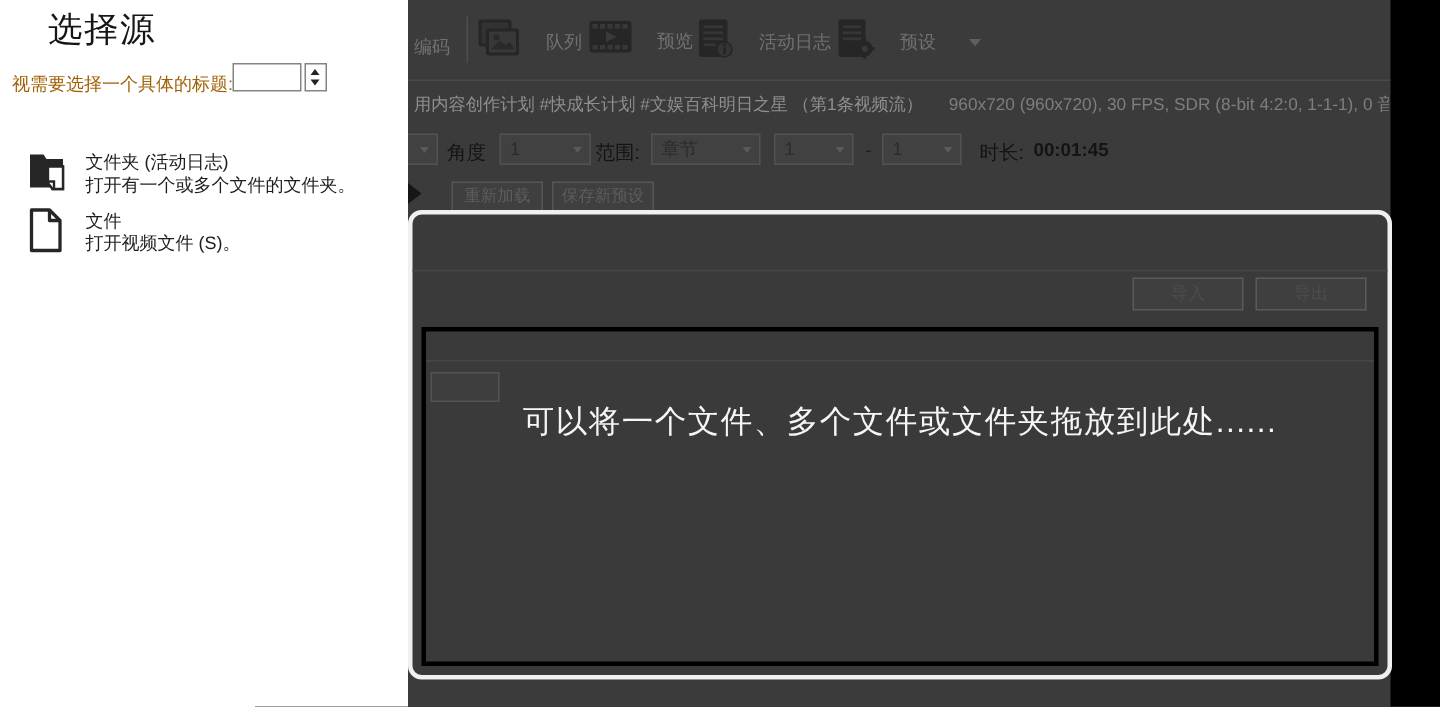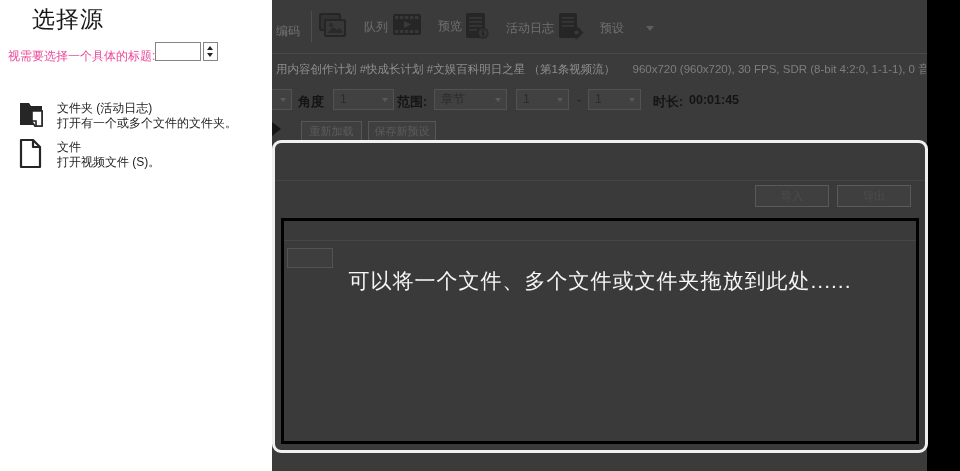--- a/index.html
+++ b/index.html
@@ -14,34 +14,34 @@
   .toolbar{position:absolute;left:0;top:0;right:30px;height:53px;border-bottom:1px solid #4a4a4a;padding-left:20px;}
   .tb-encode{position:absolute;left:276px;top:23px;font-size:12px;color:#717171;}
   .tb-sep{position:absolute;left:311px;top:11px;width:1px;height:31px;background:#4e4e4e;}
   .tb-item{position:absolute;top:12px;display:flex;align-items:center;gap:16px;}
   .tb-item .lbl{font-size:12px;color:#717171;white-space:nowrap;}
   .tb-caret{width:0;height:0;border-left:4px solid transparent;border-right:4px solid transparent;border-top:5px solid #5e5e5e;margin-left:6px;}
   .source-line{position:absolute;left:276px;top:62px;width:650px;overflow:hidden;white-space:nowrap;font-size:11.5px;}
   .source-line .t1{color:#8f8f8f;}
   .source-line .t2{color:#7e7e7e;margin-left:14px;}
   .ctl-row{position:absolute;left:0;top:88px;height:26px;width:100%;}
-  .ctl-label{position:absolute;top:5px;font-size:13px;font-weight:bold;color:#141414;white-space:nowrap;}
+  .ctl-label{position:absolute;top:5px;font-size:13px;font-weight:normal;color:#141414;white-space:nowrap;}
   .dd{position:absolute;top:1px;height:21px;background:#414141;border:1px solid #525252;box-sizing:border-box;font-size:12px;color:#2b2b2b;line-height:19px;padding-left:6px;}
   .dd .dd-caret{position:absolute;right:5px;top:8px;width:0;height:0;border-left:3.5px solid transparent;border-right:3.5px solid transparent;border-top:4px solid #5a5a5a;}
   .ctl-dash{position:absolute;top:5px;font-size:12px;color:#1e1e1e;}
   .ctl-value{position:absolute;top:5px;font-size:12.5px;font-weight:bold;color:#141414;}
   .preset-row{position:absolute;left:0;top:120px;height:24px;width:100%;}
   .play-glyph{position:absolute;left:272px;top:2px;width:0;height:0;border-top:7px solid transparent;border-bottom:7px solid transparent;border-left:9px solid #161616;}
   .hb-btn{position:absolute;top:1px;height:21px;background:#3f3f3f;border:1px solid #565656;box-sizing:border-box;font-size:11px;color:#5d5d5d;text-align:center;line-height:19px;}
   
   .black-strip{position:absolute;left:927px;top:0;width:33px;height:471px;background:#000;z-index:4;}
   
   .left-panel{position:absolute;left:0;top:0;width:272px;height:471px;background:#ffffff;z-index:15;color:#1f1f1f;}
   .lp-title{position:absolute;left:32px;top:4px;font-size:23px;color:#161616;letter-spacing:1px;}
-  .lp-prompt{position:absolute;left:8px;top:48px;font-size:12px;color:#ec4899;}
+  .lp-prompt{position:absolute;left:8px;top:48px;font-size:12px;color:#a16207;}
   .spin-box{position:absolute;left:155px;top:42px;width:46px;height:19px;background:#fff;border:1px solid #848484;box-sizing:border-box;font-size:12px;padding:0 3px;outline:none;}
   .spin-arrows{position:absolute;left:203px;top:42px;width:15px;height:19px;border:1px solid #848484;box-sizing:border-box;background:#fdfdfd;}
   .spin-up,.spin-down{position:absolute;left:3px;width:0;height:0;border-left:3.5px solid transparent;border-right:3.5px solid transparent;}
   .spin-up{top:3px;border-bottom:4px solid #222;}
   .spin-down{bottom:3px;border-top:4px solid #222;}
   .lp-sub{position:absolute;left:8px;top:76px;font-size:12px;color:#232323;}
   .lp-option{position:absolute;left:0;width:272px;}
   .lp-opt-icon{position:absolute;left:18px;top:0;}
   .lp-opt-label{position:absolute;left:57px;top:1px;font-size:12px;color:#1d1d1d;}
   .lp-opt-desc{position:absolute;left:57px;top:16px;font-size:12px;color:#1d1d1d;}

